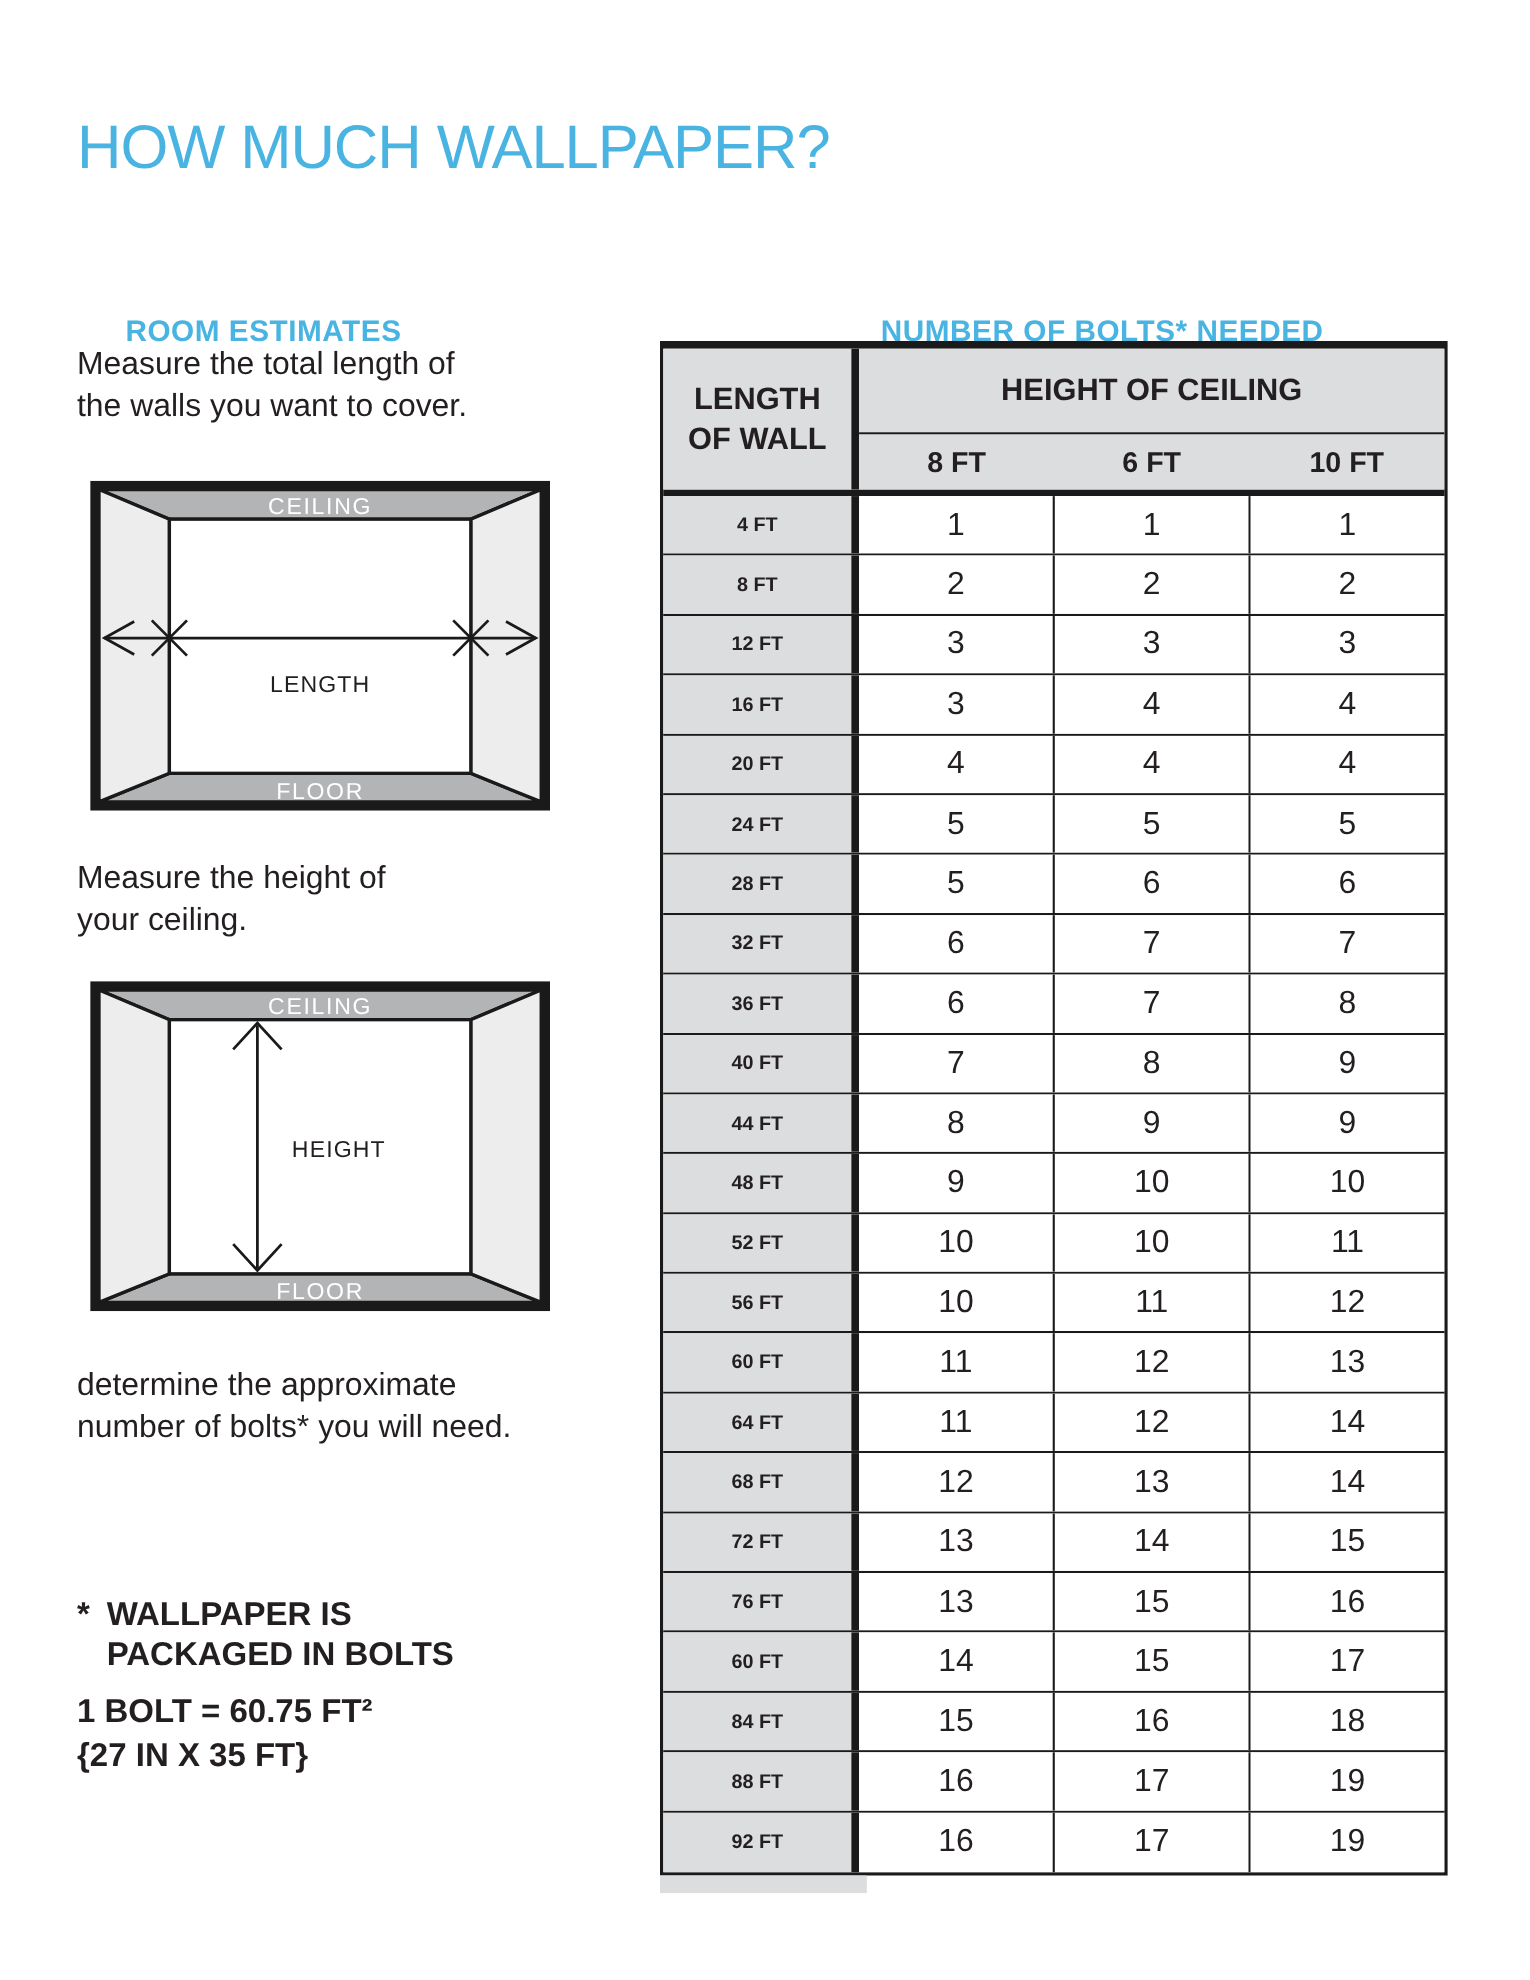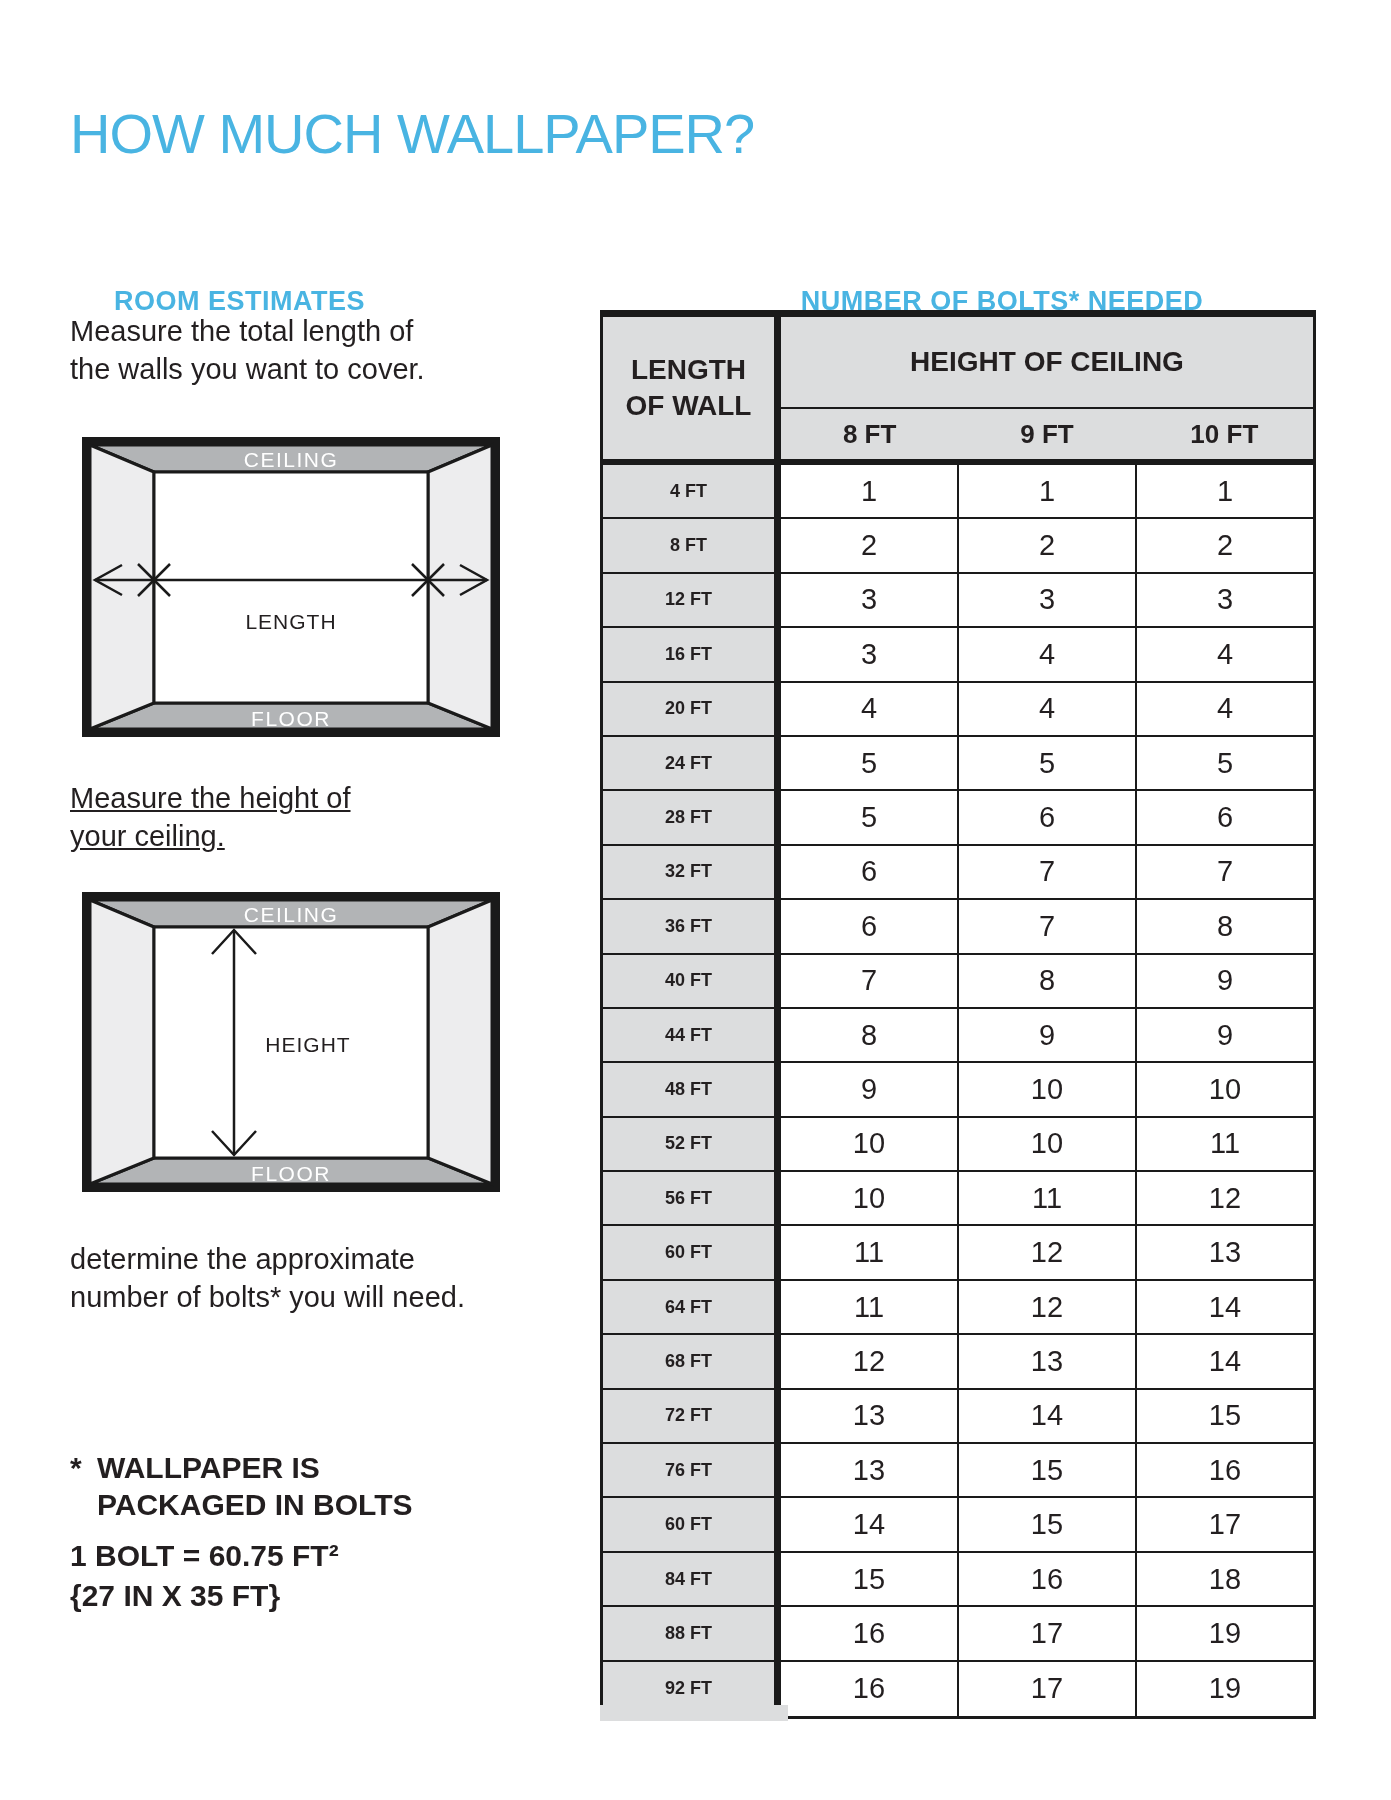--- a/index.html
+++ b/index.html
@@ -20,21 +20,21 @@
   }
   .section-heading{
     position:absolute;font-size:27px;font-weight:700;color:var(--blue);
     letter-spacing:.5px;line-height:1;margin-left:44px;
   }
   .heading-left{left:70px;top:266px;}
   .heading-table{left:600px;top:266px;width:716px;text-align:center;}
 
   .body-text{position:absolute;left:70px;font-size:29px;line-height:38px;color:var(--ink);}
   .para1{top:312px;}
-  .para2{top:779px;text-decoration:underline;}
+  .para2{top:779px;}
   .para3{top:1240px;}
 
   .diagram{position:absolute;left:82px;width:418px;height:300px;}
   .diagram1{top:437px;}
   .diagram2{top:892px;}
 
   .footnote{position:absolute;left:70px;top:1438px;font-size:30px;font-weight:700;line-height:37px;margin-top:11px;}
   .footnote .fn-line{padding-left:27px;}
   .footnote .star{display:inline-block;width:27px;margin-left:-27px;}
   .bolt-info{position:absolute;left:70px;top:1536px;font-size:30px;font-weight:700;line-height:40px;}
@@ -46,21 +46,21 @@
   }
   .thead{display:flex;border-bottom:6px solid var(--line);}
   .corner-cell{
     width:178px;flex:0 0 178px;box-sizing:border-box;background:var(--cellgray);
     border-right:7px solid var(--line);
     display:flex;flex-direction:column;justify-content:center;align-items:center;
     font-size:28px;font-weight:700;line-height:36px;
   }
   .head-right{flex:1;display:flex;flex-direction:column;min-width:0;}
   .group-header{
-    height:92px;background:var(--cellgray);border-bottom:2px solid var(--line);
+    height:78px;background:var(--cellgray);border-bottom:2px solid var(--line);
     display:flex;align-items:center;justify-content:center;
     font-size:28px;font-weight:700;box-sizing:border-box;
   }
   .subhead{
     height:50px;background:var(--cellgray);
     display:grid;grid-template-columns:repeat(3,1fr);
     align-items:center;text-align:center;font-size:26px;font-weight:700;
   }
   .trow{display:flex;height:54.4px;box-sizing:border-box;border-bottom:2px solid var(--line);}
   .trow:last-child{border-bottom:none;}
@@ -160,21 +160,21 @@
   <div class="bolt-table">
     <div class="thead">
       <div class="corner-cell">
         <div>LENGTH</div>
         <div>OF WALL</div>
       </div>
       <div class="head-right">
         <div class="group-header">HEIGHT OF CEILING</div>
         <div class="subhead">
           <div>8 FT</div>
-          <div>9 FT</div>
+          <div>6 FT</div>
           <div>10 FT</div>
         </div>
       </div>
     </div>
     <div id="table-body">
   <div class="trow">
     <div class="label">4 FT</div>
     <div class="val">1</div>
     <div class="val">1</div>
     <div class="val">1</div>

